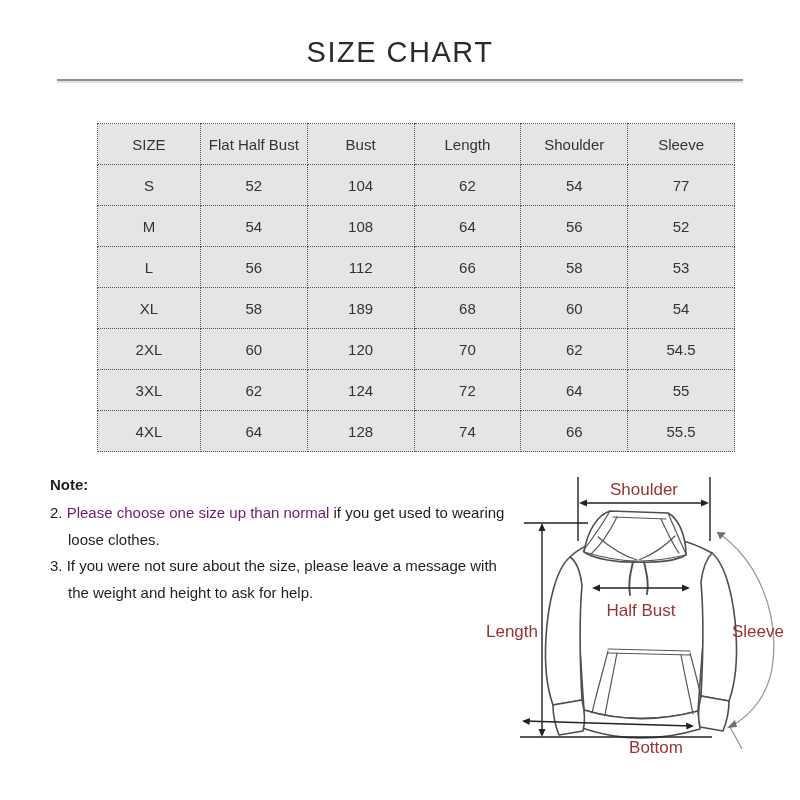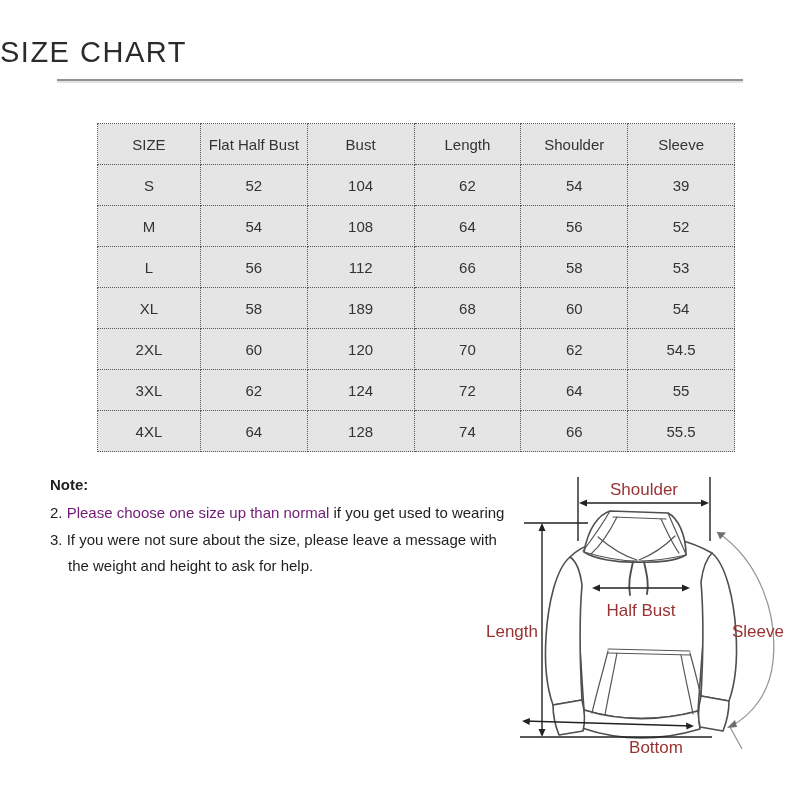--- a/index.html
+++ b/index.html
@@ -1,18 +1,18 @@
 <!DOCTYPE html>
 <html><head>
 <meta charset="utf-8">
 <style>
   html,body{margin:0;padding:0;background:#ffffff;}
   body{width:800px;height:800px;position:relative;font-family:"Liberation Sans",sans-serif;color:#2b2b2b;overflow:hidden;}
 
-  .title{position:absolute;top:36px;left:0;width:100%;
+  .title{position:absolute;top:36px;left:0;width:100%;text-align:center;
          font-size:29px;font-weight:400;letter-spacing:1.5px;color:#2b2b2b;margin:0;}
   .divider{position:absolute;top:79px;left:57px;width:686px;height:2px;
            background:#919191;border-bottom:2px solid #e2e2e2;}
 
   .size-table{position:absolute;left:97px;top:123px;width:638px;
               border-collapse:collapse;table-layout:fixed;font-size:15px;color:#333;}
   .size-table th,.size-table td{border:1px dotted #555;height:40px;text-align:center;
               vertical-align:middle;font-weight:400;padding:0;background:#e5e5e5;}
 
   .notes{position:absolute;left:50px;top:476px;width:490px;font-size:15px;color:#1f1f1f;}
@@ -50,21 +50,21 @@
           <th>Sleeve</th>
         </tr>
     </thead>
     <tbody>
         <tr>
           <td>S</td>
           <td>52</td>
           <td>104</td>
           <td>62</td>
           <td>54</td>
-          <td>39</td>
+          <td>77</td>
         </tr>
         <tr>
           <td>M</td>
           <td>54</td>
           <td>108</td>
           <td>64</td>
           <td>56</td>
           <td>52</td>
         </tr>
         <tr>
@@ -106,20 +106,21 @@
           <td>74</td>
           <td>66</td>
           <td>55.5</td>
         </tr>
       </tbody>
   </table>
 
   <div class="notes">
     <div class="note-heading">Note:</div>
     <div class="note-line"><span>2. </span><span class="red">Please choose one size up than normal</span><span> if you get used to wearing</span></div>
+    <div class="note-line indent">loose clothes.</div>
     <div class="note-line">3. If you were not sure about the size, please leave a message with</div>
     <div class="note-line indent">the weight and height to ask for help.</div>
   </div>
 
   <svg class="diagram" viewBox="0 0 320 330" xmlns="http://www.w3.org/2000/svg">
 
     <g>
 
       <path class="garment" d="M90,92 C98,130 100,190 104,245 C140,256 180,256 218,246 C222,190 226,128 232,88 C210,76 196,72 158,72 C126,72 104,78 90,92 Z"></path>
 

